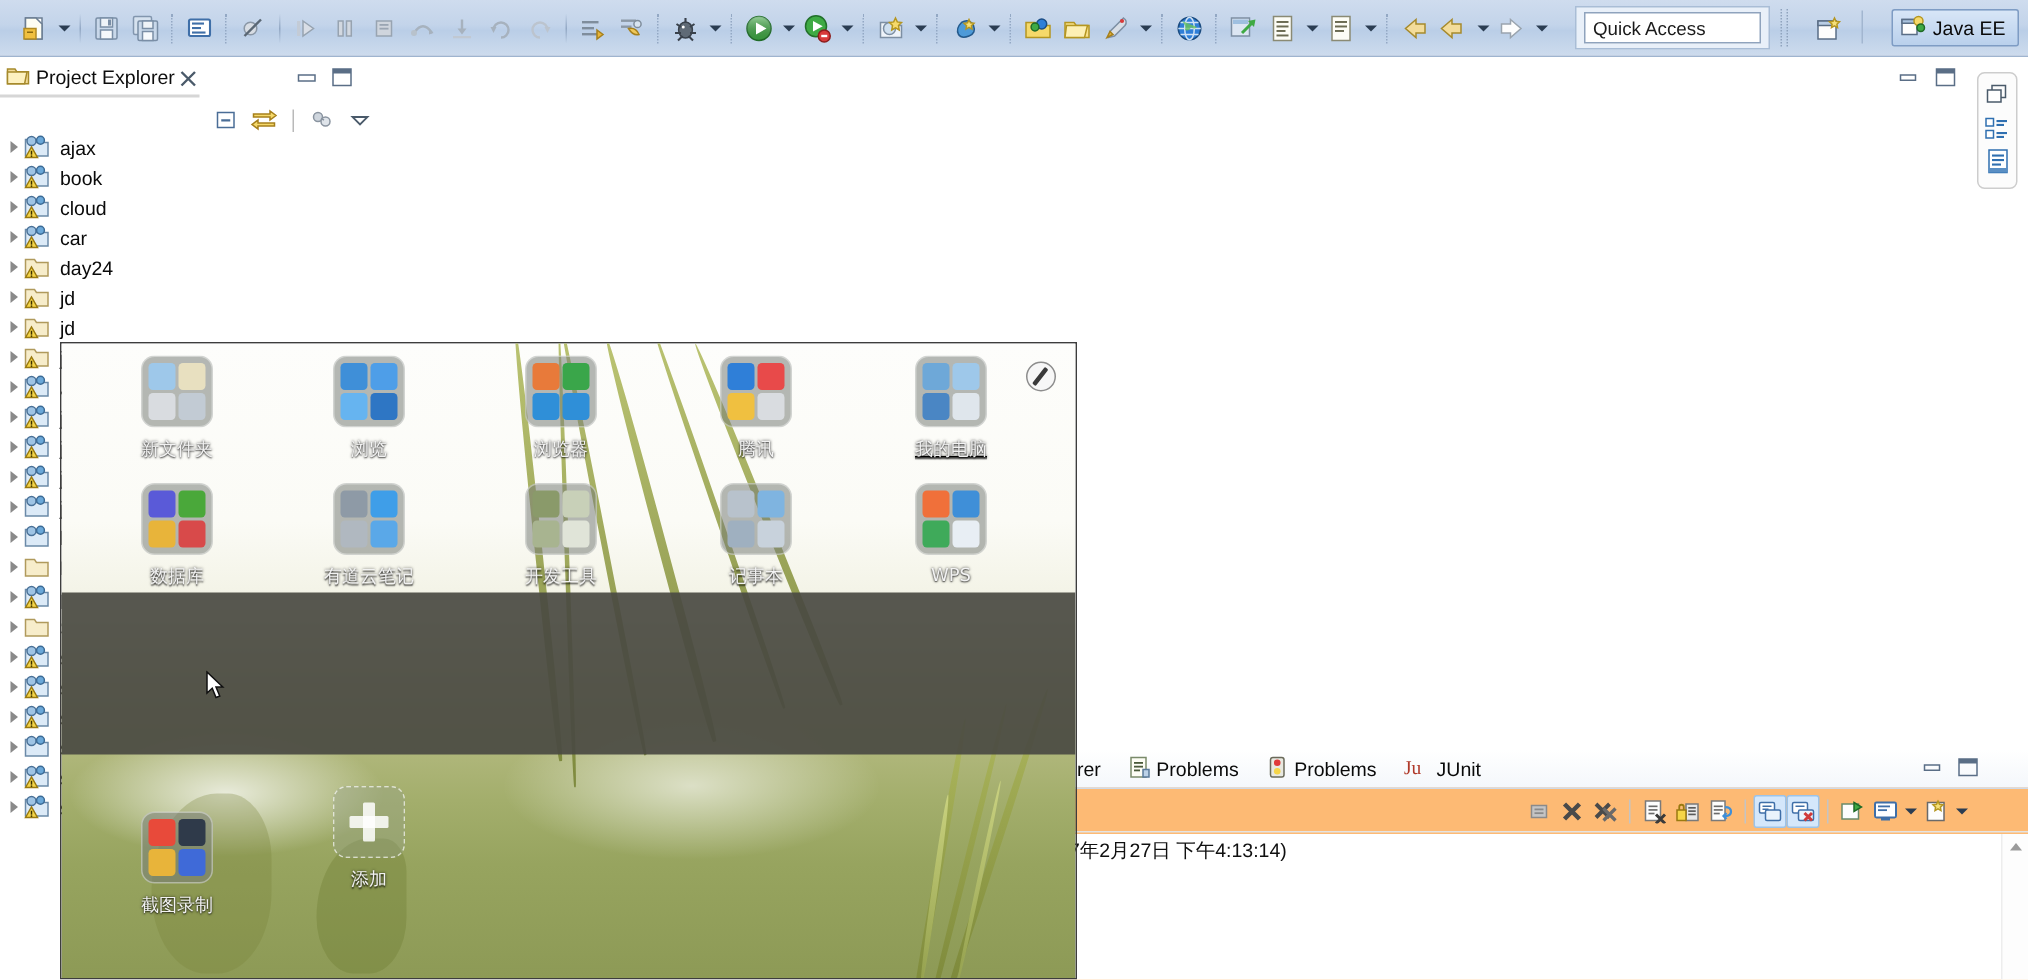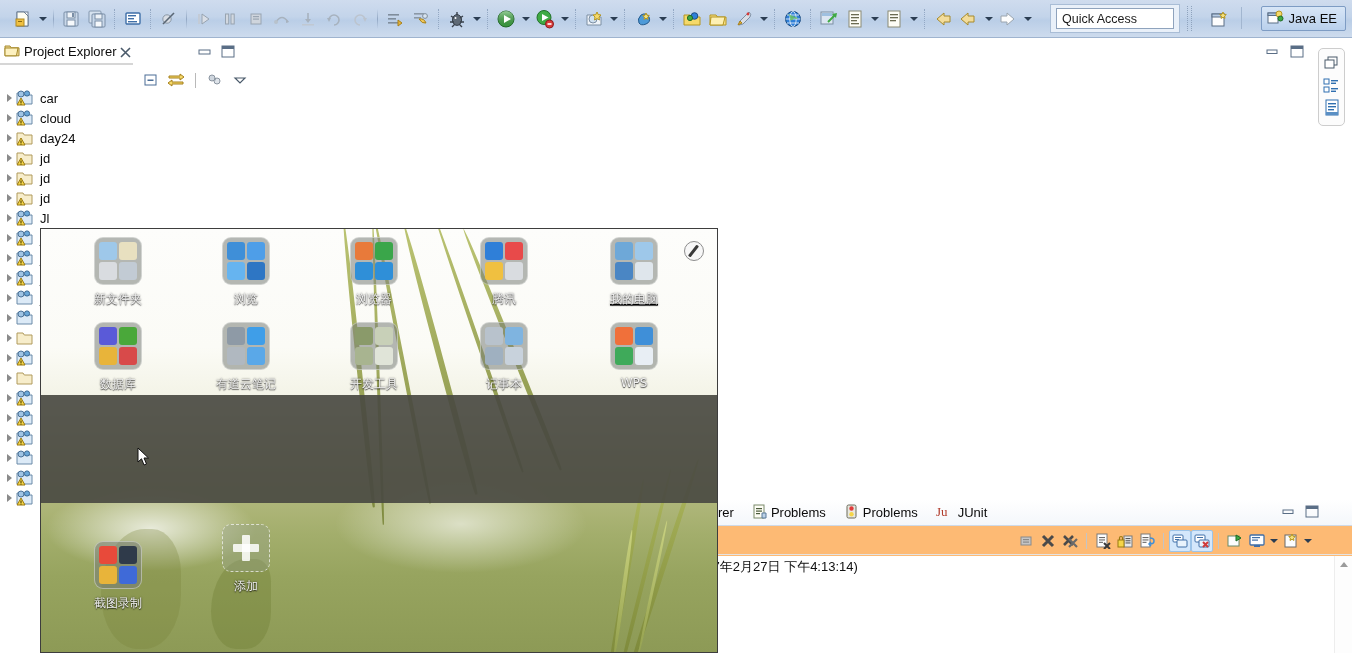--- a/index.html
+++ b/index.html
@@ -596,35 +596,63 @@
         <i></i>
       </span>
       <span class="ticon"><svg width="19" height="18" viewBox="0 0 19 18">
           <path d="M1 4 h6 l1.3 2 H16 v9 H1z" fill="#dceaf7" stroke="#6b8aa8"></path>
           <circle cx="5" cy="5" r="3" fill="#9fc4e4" stroke="#4b7298"></circle>
           <circle cx="11" cy="4.5" r="2.6" fill="#6ba8d8" stroke="#3c6b96"></circle>
           <path d="M1 16 L5 9 L9 16 Z" fill="#f5d548" stroke="#9a7a10"></path>
           <rect x="4.5" y="11.5" width="1" height="2.6" fill="#3a3000"></rect>
           <rect x="4.5" y="14.6" width="1" height="1" fill="#3a3000"></rect>
         </svg></span>
+      <span class="tlabel">ajax</span>
+    </div>
+    <div class="trow">
+      <span class="twist">
+        <i></i>
+      </span>
+      <span class="ticon"><svg width="19" height="18" viewBox="0 0 19 18">
+          <path d="M1 4 h6 l1.3 2 H16 v9 H1z" fill="#dceaf7" stroke="#6b8aa8"></path>
+          <circle cx="5" cy="5" r="3" fill="#9fc4e4" stroke="#4b7298"></circle>
+          <circle cx="11" cy="4.5" r="2.6" fill="#6ba8d8" stroke="#3c6b96"></circle>
+          <path d="M1 16 L5 9 L9 16 Z" fill="#f5d548" stroke="#9a7a10"></path>
+          <rect x="4.5" y="11.5" width="1" height="2.6" fill="#3a3000"></rect>
+          <rect x="4.5" y="14.6" width="1" height="1" fill="#3a3000"></rect>
+        </svg></span>
+      <span class="tlabel">book</span>
+    </div>
+    <div class="trow">
+      <span class="twist">
+        <i></i>
+      </span>
+      <span class="ticon"><svg width="19" height="18" viewBox="0 0 19 18">
+          <path d="M1 4 h6 l1.3 2 H16 v9 H1z" fill="#dceaf7" stroke="#6b8aa8"></path>
+          <circle cx="5" cy="5" r="3" fill="#9fc4e4" stroke="#4b7298"></circle>
+          <circle cx="11" cy="4.5" r="2.6" fill="#6ba8d8" stroke="#3c6b96"></circle>
+          <path d="M1 16 L5 9 L9 16 Z" fill="#f5d548" stroke="#9a7a10"></path>
+          <rect x="4.5" y="11.5" width="1" height="2.6" fill="#3a3000"></rect>
+          <rect x="4.5" y="14.6" width="1" height="1" fill="#3a3000"></rect>
+        </svg></span>
+      <span class="tlabel">cloud</span>
+    </div>
+    <div class="trow">
+      <span class="twist">
+        <i></i>
+      </span>
+      <span class="ticon"><svg width="19" height="18" viewBox="0 0 19 18">
+          <path d="M1 4 h6 l1.3 2 H16 v9 H1z" fill="#dceaf7" stroke="#6b8aa8"></path>
+          <circle cx="5" cy="5" r="3" fill="#9fc4e4" stroke="#4b7298"></circle>
+          <circle cx="11" cy="4.5" r="2.6" fill="#6ba8d8" stroke="#3c6b96"></circle>
+          <path d="M1 16 L5 9 L9 16 Z" fill="#f5d548" stroke="#9a7a10"></path>
+          <rect x="4.5" y="11.5" width="1" height="2.6" fill="#3a3000"></rect>
+          <rect x="4.5" y="14.6" width="1" height="1" fill="#3a3000"></rect>
+        </svg></span>
       <span class="tlabel">car</span>
-    </div>
-    <div class="trow">
-      <span class="twist">
-        <i></i>
-      </span>
-      <span class="ticon"><svg width="19" height="18" viewBox="0 0 19 18">
-          <path d="M1 4 h6 l1.3 2 H16 v9 H1z" fill="#dceaf7" stroke="#6b8aa8"></path>
-          <circle cx="5" cy="5" r="3" fill="#9fc4e4" stroke="#4b7298"></circle>
-          <circle cx="11" cy="4.5" r="2.6" fill="#6ba8d8" stroke="#3c6b96"></circle>
-          <path d="M1 16 L5 9 L9 16 Z" fill="#f5d548" stroke="#9a7a10"></path>
-          <rect x="4.5" y="11.5" width="1" height="2.6" fill="#3a3000"></rect>
-          <rect x="4.5" y="14.6" width="1" height="1" fill="#3a3000"></rect>
-        </svg></span>
-      <span class="tlabel">cloud</span>
     </div>
     <div class="trow">
       <span class="twist">
         <i></i>
       </span>
       <span class="ticon"><svg width="19" height="18" viewBox="0 0 19 18">
           <path d="M1 4 h6 l1.3 2 H16 v9 H1z" fill="#f7edcb" stroke="#b09a5c"></path>
           <path d="M1 16 L5 9 L9 16 Z" fill="#f5d548" stroke="#9a7a10"></path>
           <rect x="4.5" y="11.5" width="1" height="2.6" fill="#3a3000"></rect>
           <rect x="4.5" y="14.6" width="1" height="1" fill="#3a3000"></rect>

